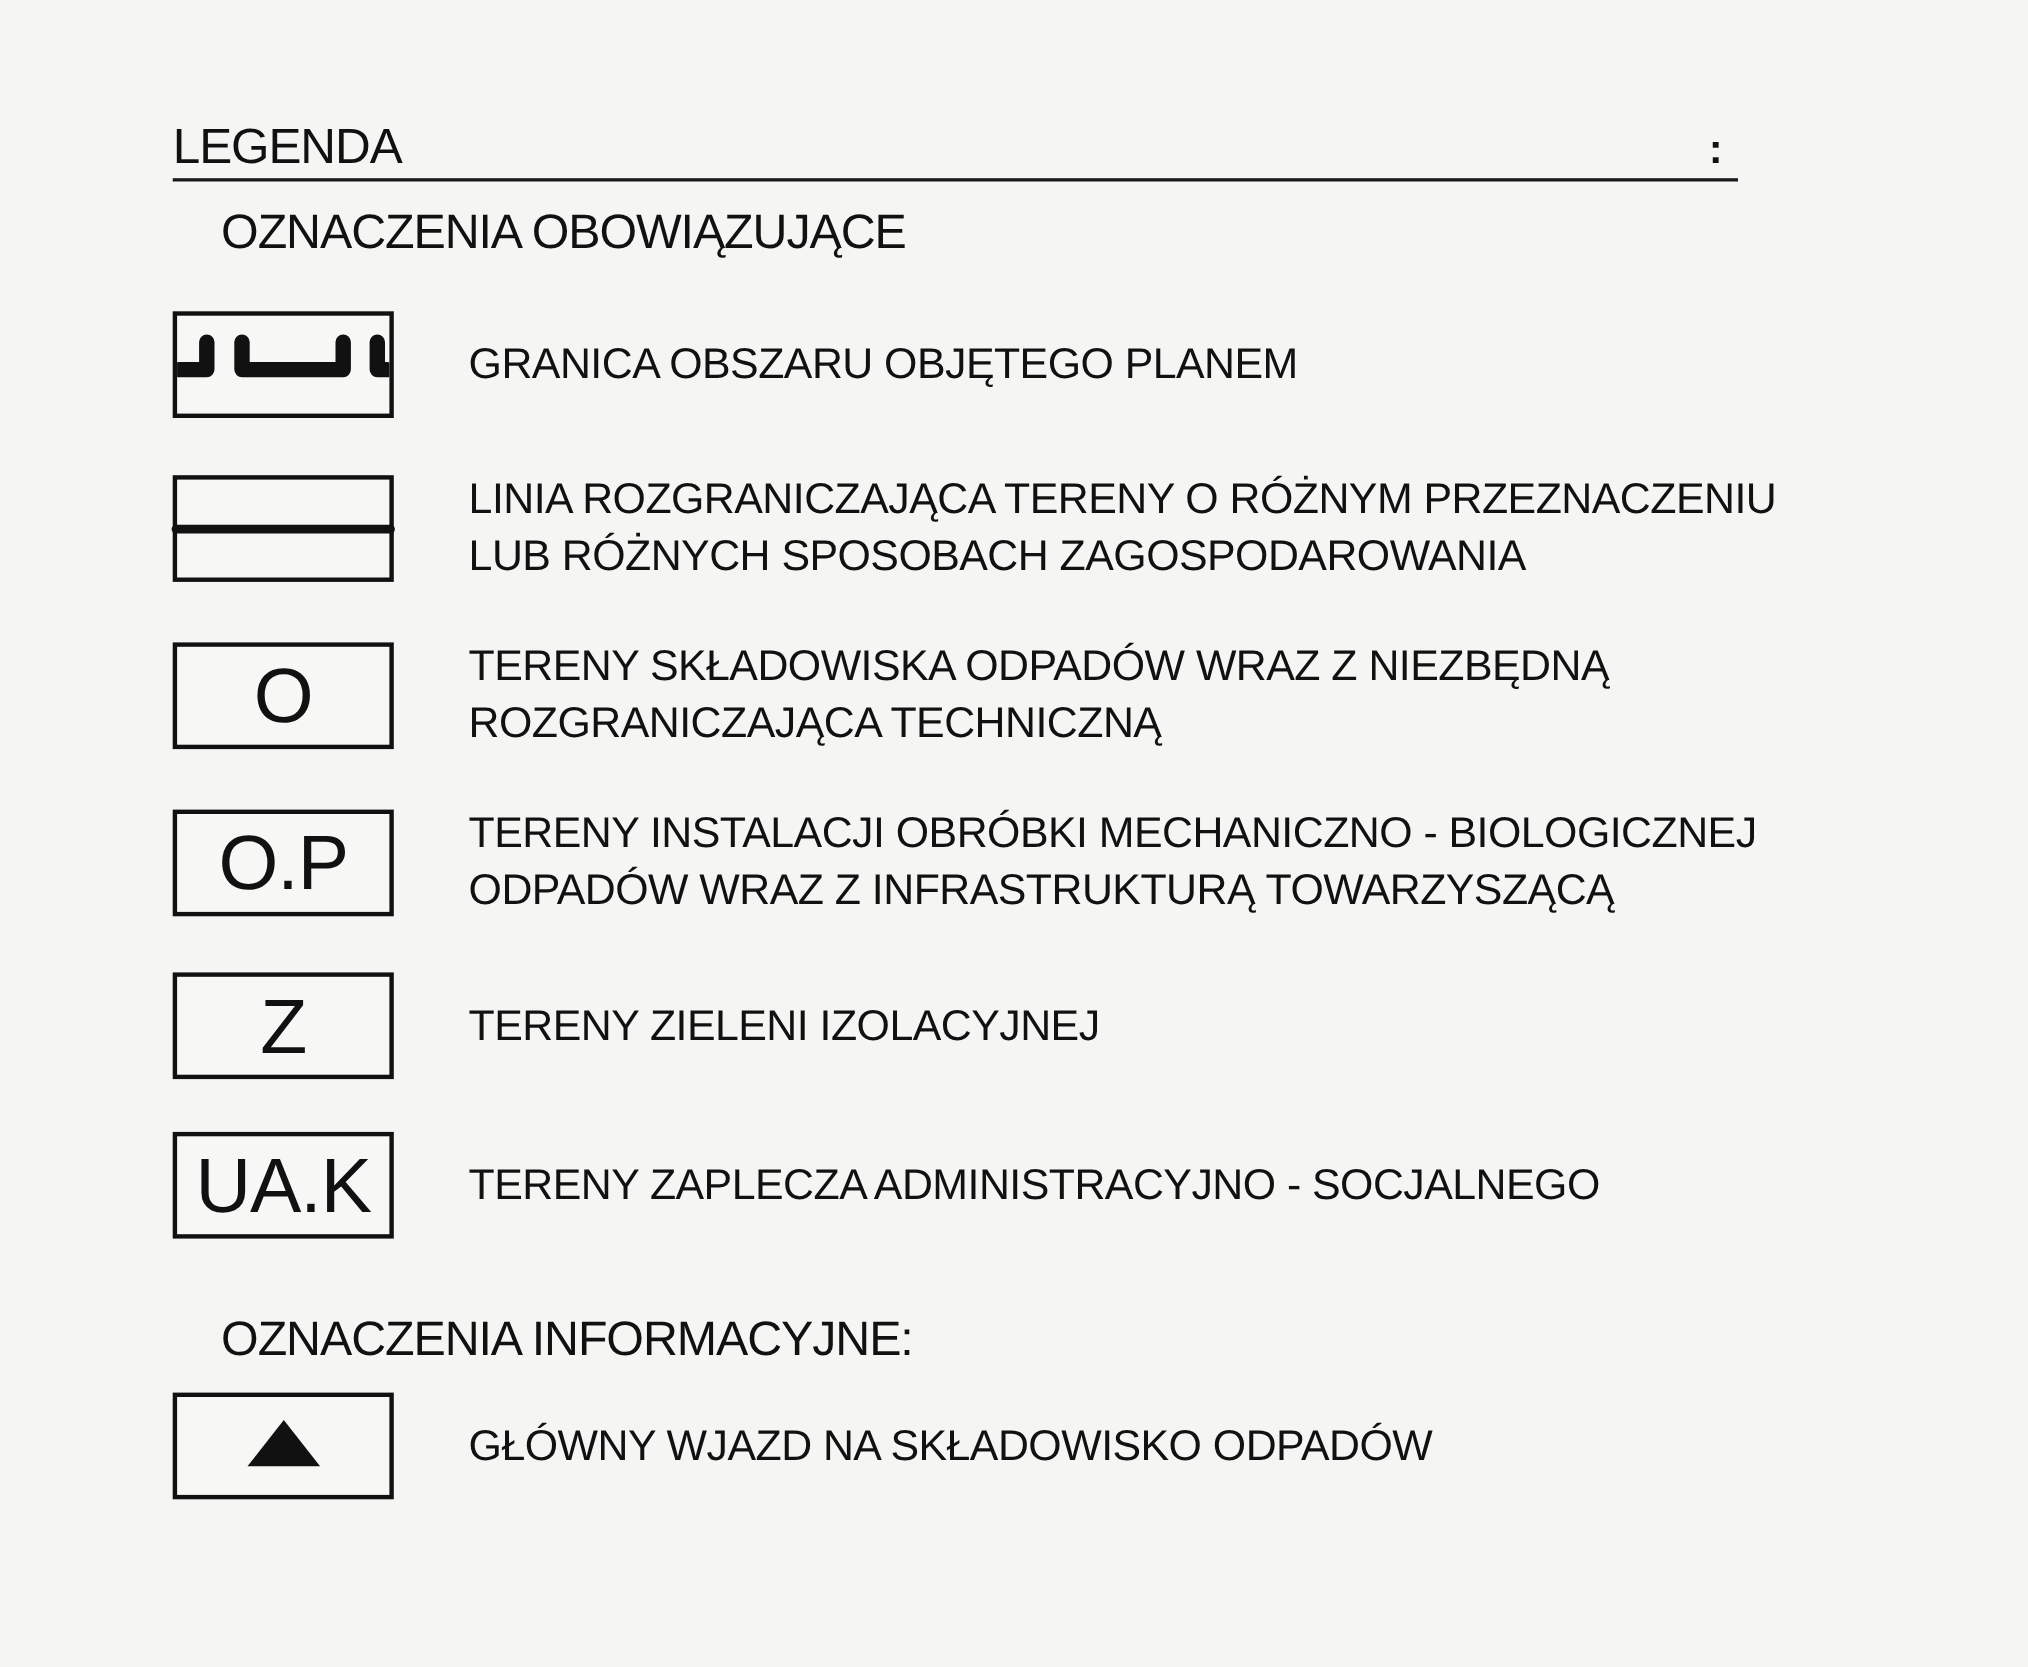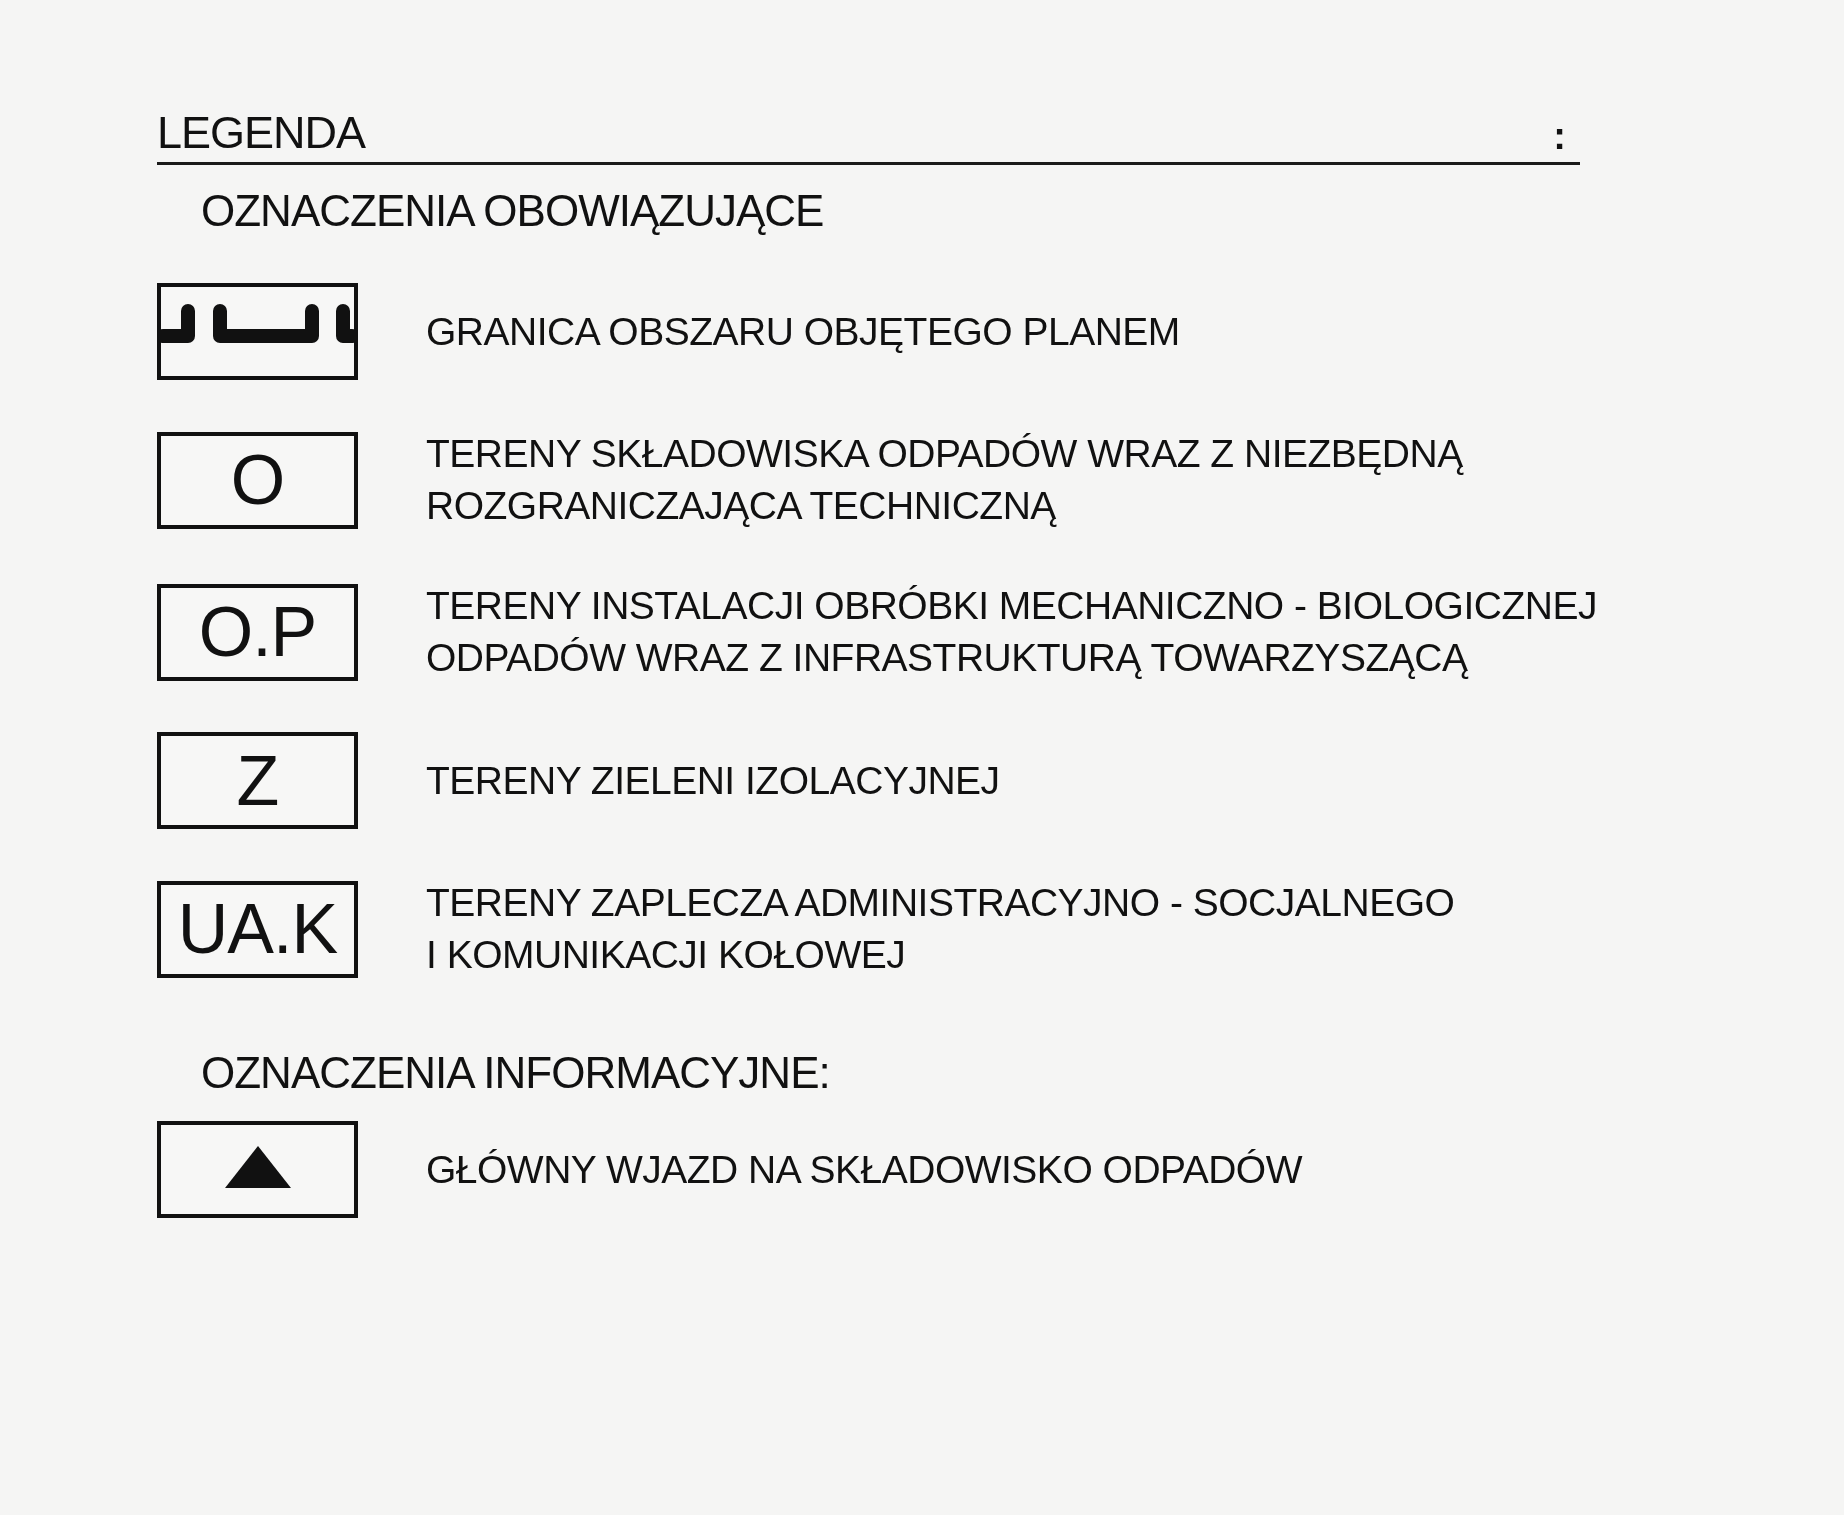--- a/index.html
+++ b/index.html
@@ -100,20 +100,29 @@
             <path d="M 59 24 V 49 H 151 V 24"></path>
             <path d="M 182 24 V 49 H 191"></path>
           </g>
         </svg>
       </div>
       <div class="label">
         <div>GRANICA OBSZARU OBJĘTEGO PLANEM</div>
       </div>
     </div>
 
+    <div class="legend-row">
+      <div class="symbol-box">
+        <div class="mid-line"></div>
+      </div>
+      <div class="label">
+        <div>LINIA ROZGRANICZAJĄCA TERENY O RÓŻNYM PRZEZNACZENIU</div>
+        <div>LUB RÓŻNYCH SPOSOBACH ZAGOSPODAROWANIA</div>
+      </div>
+    </div>
 
     <div class="legend-row">
       <div class="symbol-box">
         <span class="code">O</span>
       </div>
       <div class="label">
         <div>TERENY SKŁADOWISKA ODPADÓW WRAZ Z NIEZBĘDNĄ</div>
         <div>ROZGRANICZAJĄCA TECHNICZNĄ</div>
       </div>
     </div>
@@ -136,21 +145,20 @@
         <div>TERENY ZIELENI IZOLACYJNEJ</div>
       </div>
     </div>
 
     <div class="legend-row">
       <div class="symbol-box">
         <span class="code">UA.K</span>
       </div>
       <div class="label">
         <div>TERENY ZAPLECZA ADMINISTRACYJNO - SOCJALNEGO</div>
-        <div>I KOMUNIKACJI KOŁOWEJ</div>
       </div>
     </div>
 
     <div class="section-heading informational">OZNACZENIA INFORMACYJNE:</div>
 
     <div class="legend-row entrance">
       <div class="symbol-box">
         <div class="triangle"></div>
       </div>
       <div class="label">

